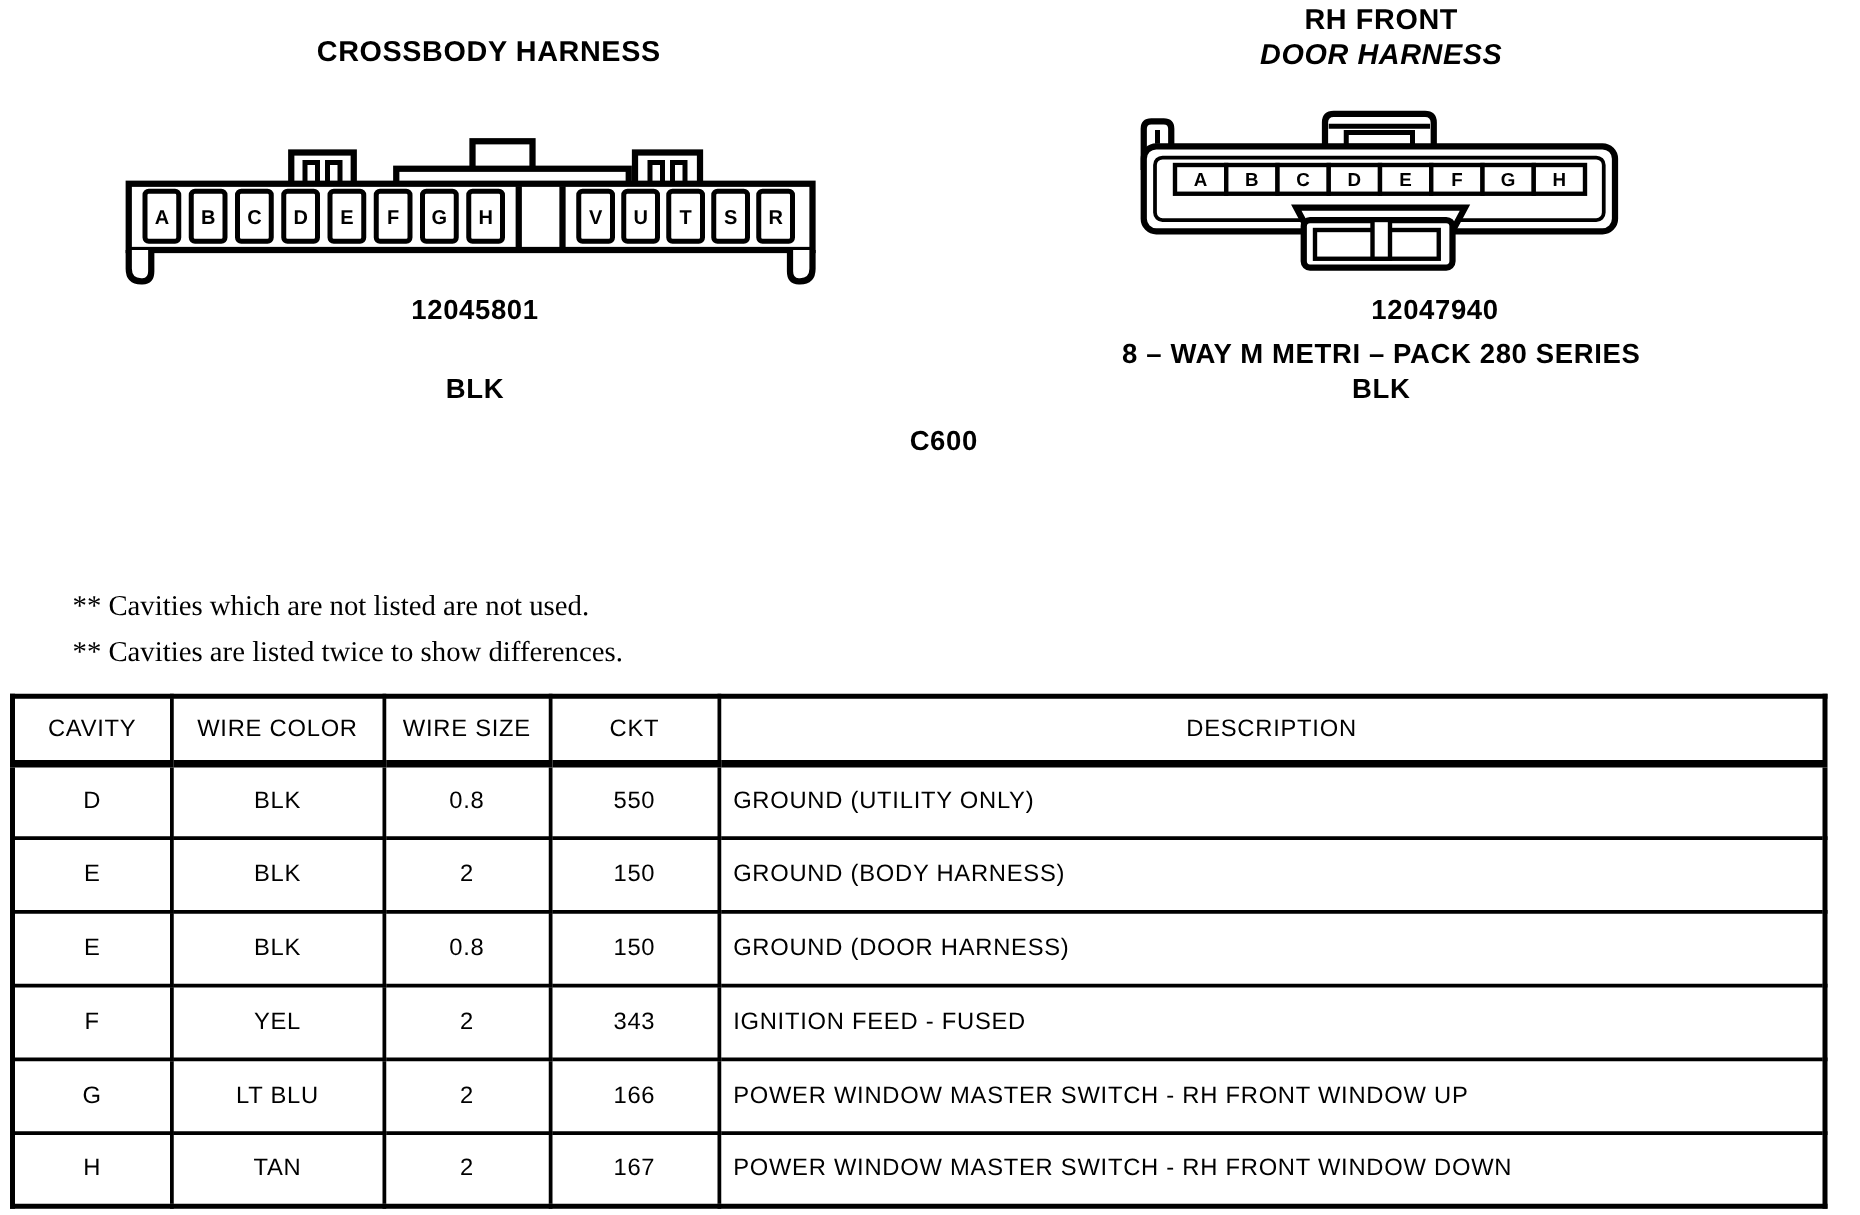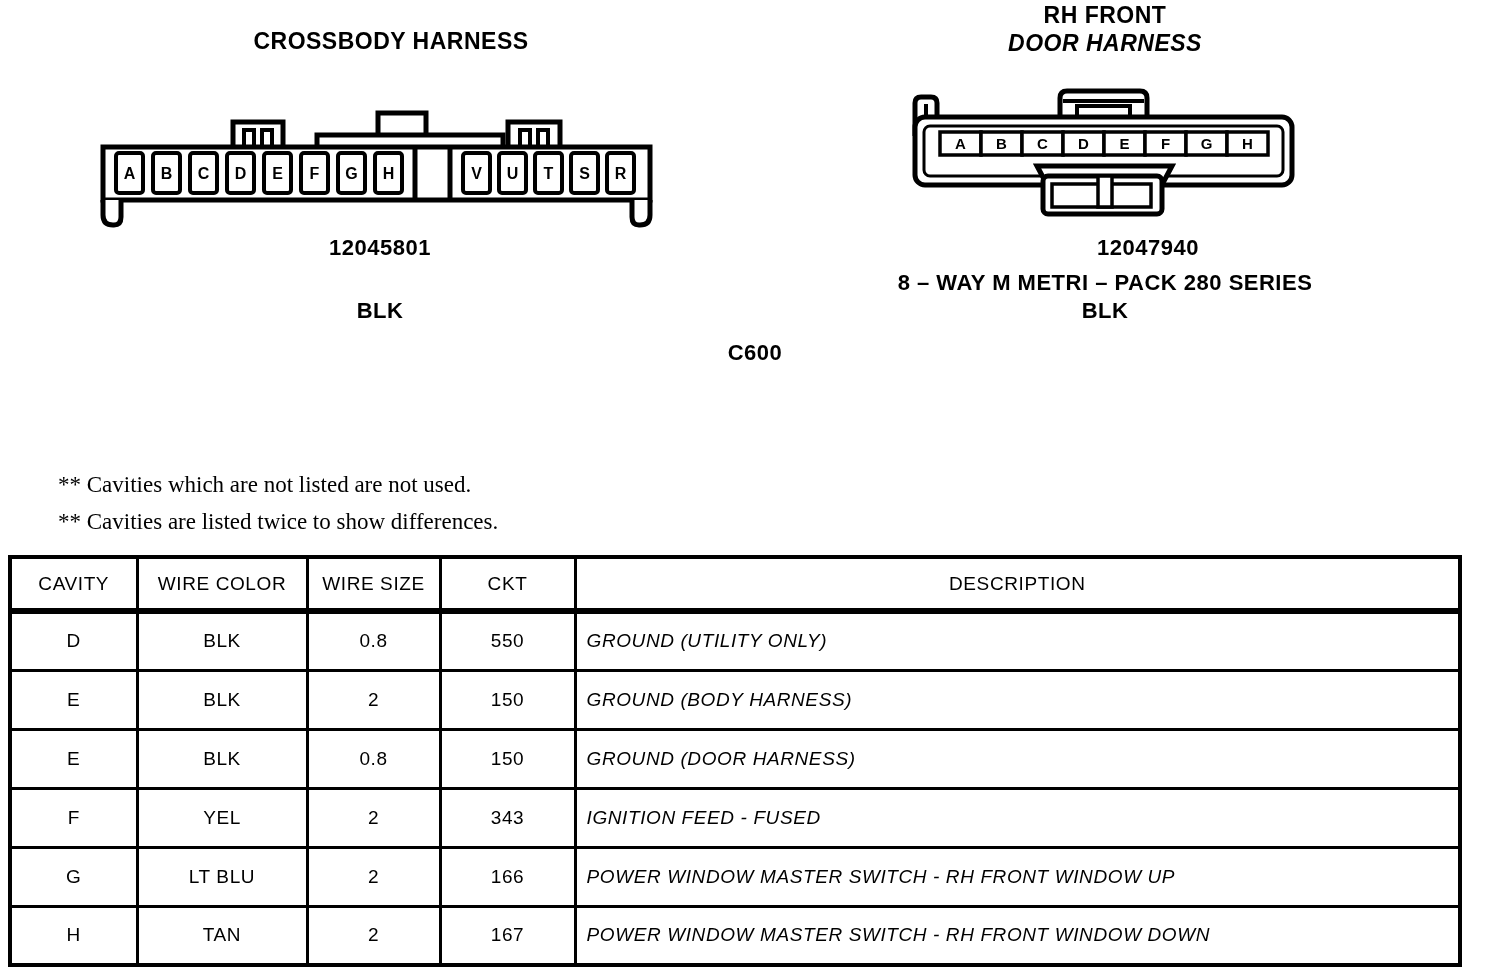--- a/index.html
+++ b/index.html
@@ -17,21 +17,21 @@
   .notes { position:absolute; left:58px; top:472px; font-family:"Liberation Serif", serif; font-size:23px; color:#000; }
   .notes div { margin-bottom:11px; }
 
   table.pintab { position:absolute; left:8px; top:555px; width:1454px; height:408px;
     border-collapse:collapse; table-layout:fixed; border:4px solid #000; }
   table.pintab th, table.pintab td { border:3px solid #000; font-size:19px; font-weight:normal;
     text-align:center; vertical-align:middle; letter-spacing:0.6px; color:#000; }
   table.pintab thead th { height:54px; border-bottom:6px solid #000; }
   table.pintab tbody tr { height:59px; }
   table.pintab td.desc, table.pintab th.desc-h { }
-  table.pintab td.desc { text-align:left; padding-left:10px;font-style:italic; }
+  table.pintab td.desc { text-align:left; padding-left:10px; }
   .c-cavity { width:127px; } .c-color { width:170px; } .c-size { width:133px; } .c-ckt { width:135px; }
 </style>
 </head>
 <body>
 
 <div class="page">
 
   <div class="blk-title" style="left:106px; top:28px; width:570px;">CROSSBODY HARNESS</div>
 
   <div class="blk-title" style="left:905px; top:2px; width:400px;">RH FRONT</div>

